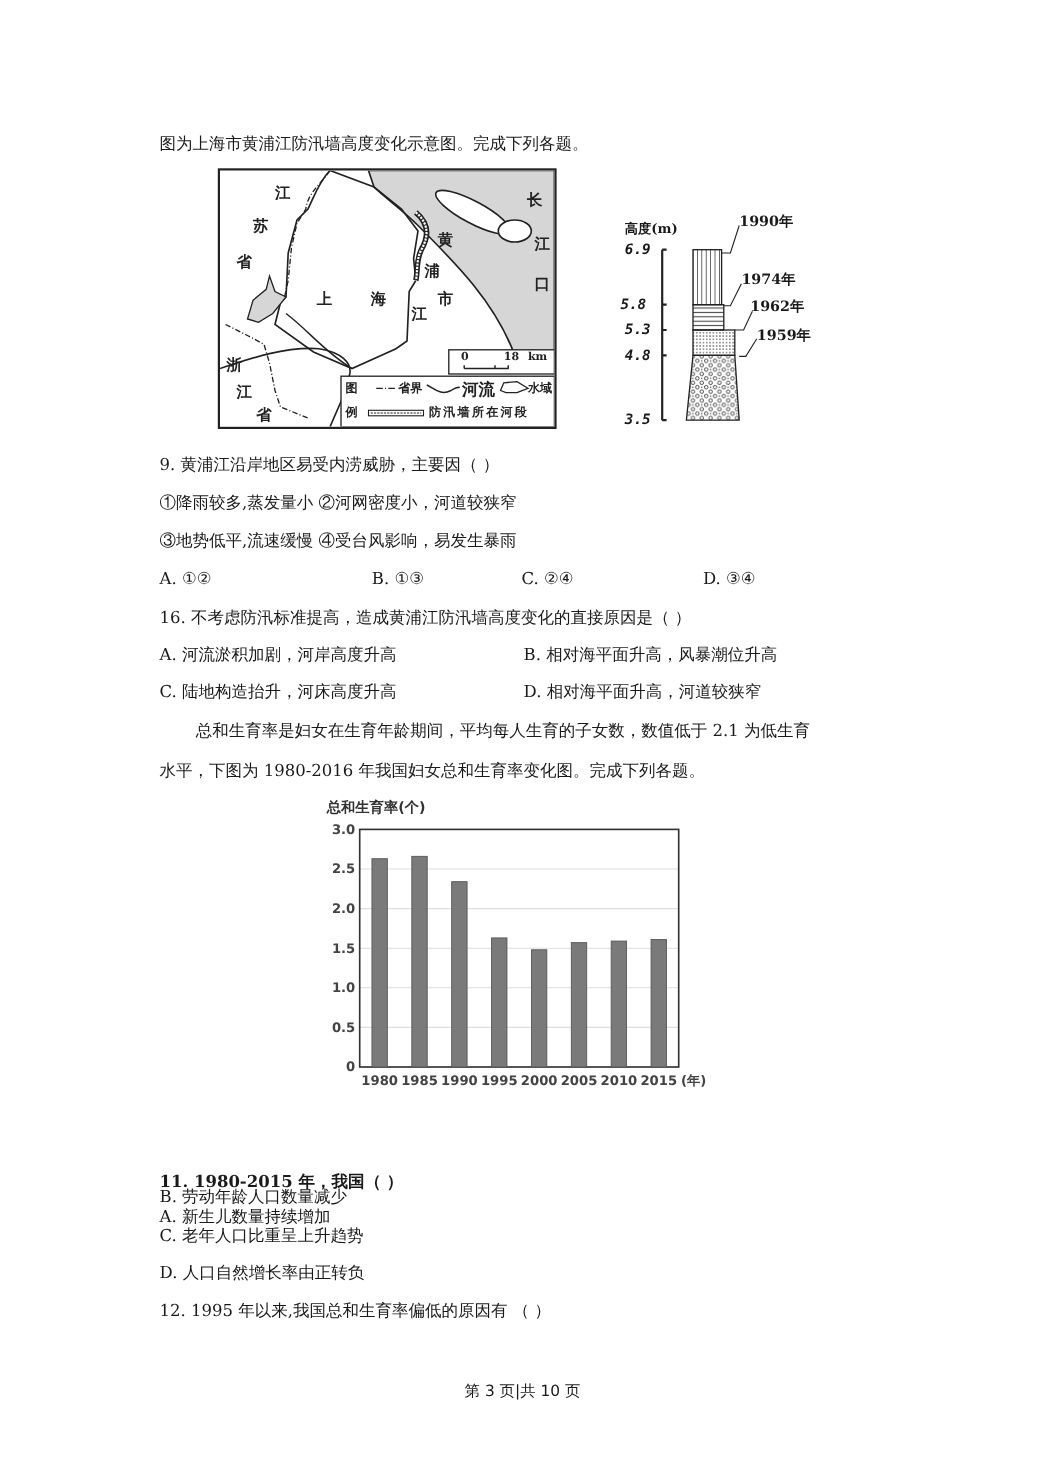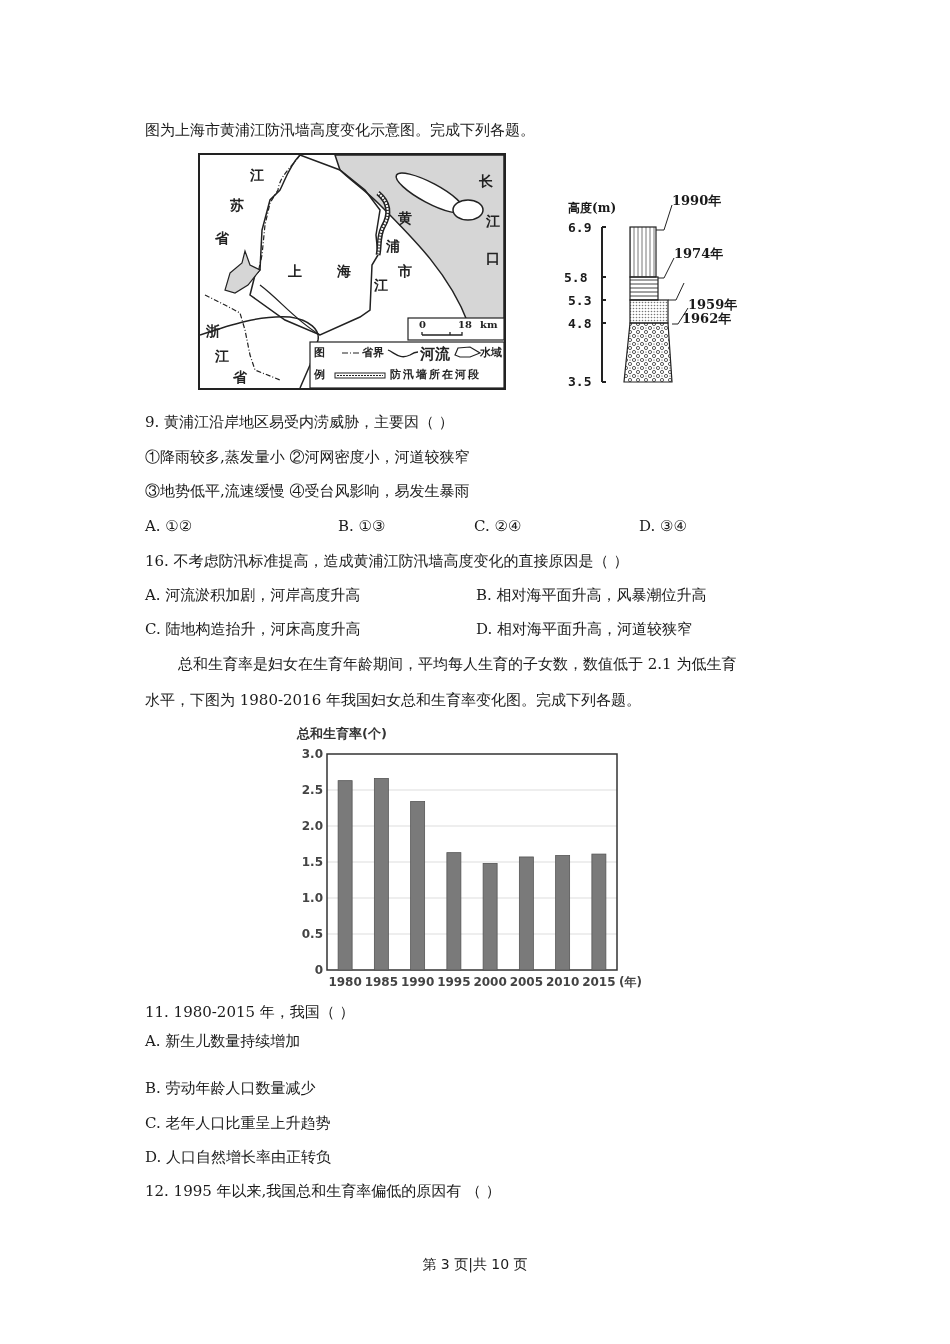--- a/index.html
+++ b/index.html
@@ -4,21 +4,21 @@
 <style>
   html, body { margin: 0; padding: 0; background: #ffffff; }
   body { width: 950px; height: 1344px; position: relative; overflow: hidden;
          font-family: "DejaVu Serif", "Liberation Serif", serif; color: #1a1a1a; }
   .line { position: absolute; left: 145px; font-size: 15px; line-height: 20px; white-space: nowrap; }
   .opt { position: absolute; font-size: 15px; line-height: 20px; white-space: nowrap; }
   .map { position: absolute; left: 198px; top: 153px; width: 304px; height: 233px; border: 2px solid #222; background:#fff; overflow:hidden; }
   .map svg { position:absolute; left:0; top:0; }
   .maplabel { position:absolute; font-size: 14px; font-weight: bold; color:#222; }
   .wall { position: absolute; left: 560px; top: 190px; width: 200px; height: 200px; }
-  .wall .tick { position:absolute; font-size: 13px; font-weight:bold; font-family: "DejaVu Sans Mono", monospace; }
+  .wall .tick { position:absolute; font-size: 13px; font-weight:bold; font-family: "DejaVu Sans Mono", monospace; font-style: italic; }
   .wall .yr { position:absolute; font-size: 13px; font-weight:bold; }
   .chart { position: absolute; left: 293px; top: 722px; width: 365px; height: 272px; }
   .footer { position:absolute; top:1256px; left:0; width:950px; text-align:center; font-size:14px; font-family:"DejaVu Sans", sans-serif; }
 </style>
 </head>
 <body>
 
 <div class="line" style="top:120px;">图为上海市黄浦江防汛墙高度变化示意图。完成下列各题。</div>
 
 <div class="map">
@@ -113,21 +113,21 @@
     <path d="M108 110 L116 110 L124 93" stroke="#222" fill="none" stroke-width="1"></path>
     <path d="M112 134 L118 134 L128 118" stroke="#222" fill="none" stroke-width="1"></path>
   </svg>
   <span class="tick" style="left:8px;top:30px;">6.9</span>
   <span class="tick" style="left:4px;top:80px;">5.8</span>
   <span class="tick" style="left:8px;top:103px;">5.3</span>
   <span class="tick" style="left:8px;top:126px;">4.8</span>
   <span class="tick" style="left:8px;top:184px;">3.5</span>
   <span class="yr" style="left:112px;top:2px;">1990年</span>
   <span class="yr" style="left:114px;top:55px;">1974年</span>
-  <span class="yr" style="left:122px;top:80px;margin-top:40px;">1962年</span>
+  <span class="yr" style="left:122px;top:80px;">1962年</span>
   <span class="yr" style="left:128px;top:106px;">1959年</span>
 </div>
 
 <div class="line" style="top:412px;">9.  黄浦江沿岸地区易受内涝威胁，主要因（      ）</div>
 <div class="line" style="top:447px;">①降雨较多,蒸发量小   ②河网密度小，河道较狭窄</div>
 <div class="line" style="top:481px;">③地势低平,流速缓慢   ④受台风影响，易发生暴雨</div>
 <div class="opt" style="left:145px;top:516px;">A.  ①②</div>
 <div class="opt" style="left:323px;top:516px;margin-left:15px;">B.  ①③</div>
 <div class="opt" style="left:474px;top:516px;">C.  ②④</div>
 <div class="opt" style="left:639px;top:516px;">D.  ③④</div>
@@ -170,21 +170,21 @@
       <rect x="226.375" y="134.96" width="14" height="113.03999999999999" fill="#7a7a7a" stroke="#555" stroke-width="0.8"></rect>
       <text x="233.375" y="264" text-anchor="middle" font-size="12" font-weight="bold" fill="#444" font-family="DejaVu Sans, sans-serif">2005</text>
       <rect x="262.625" y="133.51999999999998" width="14" height="114.48" fill="#7a7a7a" stroke="#555" stroke-width="0.8"></rect>
       <text x="269.625" y="264" text-anchor="middle" font-size="12" font-weight="bold" fill="#444" font-family="DejaVu Sans, sans-serif">2010</text>
       <rect x="298.875" y="132.07999999999998" width="14" height="115.92000000000002" fill="#7a7a7a" stroke="#555" stroke-width="0.8"></rect>
       <text x="305.875" y="264" text-anchor="middle" font-size="12" font-weight="bold" fill="#444" font-family="DejaVu Sans, sans-serif">2015</text>
       <text x="326" y="264" font-size="12" font-weight="bold" fill="#444" font-family="DejaVu Sans, sans-serif">(年)</text>
     </svg>
 </div>
 
-<div class="line" style="top:1002px;">11.  1980-2015 年，我国（      ）</div>
-<div class="line" style="top:1031px;">A.  新生儿数量持续增加</div>
+<div class="line" style="top:1064px;font-weight:bold;">11.  1980-2015 年，我国（      ）</div>
+<div class="line" style="top:1096px;">A.  新生儿数量持续增加</div>
 <div class="line" style="top:1078px;">B.  劳动年龄人口数量减少</div>
 <div class="line" style="top:1113px;">C.  老年人口比重呈上升趋势</div>
 <div class="line" style="top:1147px;">D.  人口自然增长率由正转负</div>
 
 <div class="line" style="top:1181px;">12.  1995 年以来,我国总和生育率偏低的原因有 （      ）</div>
 
 <div class="footer">第 3 页|共 10 页</div>
 
 </body></html>

